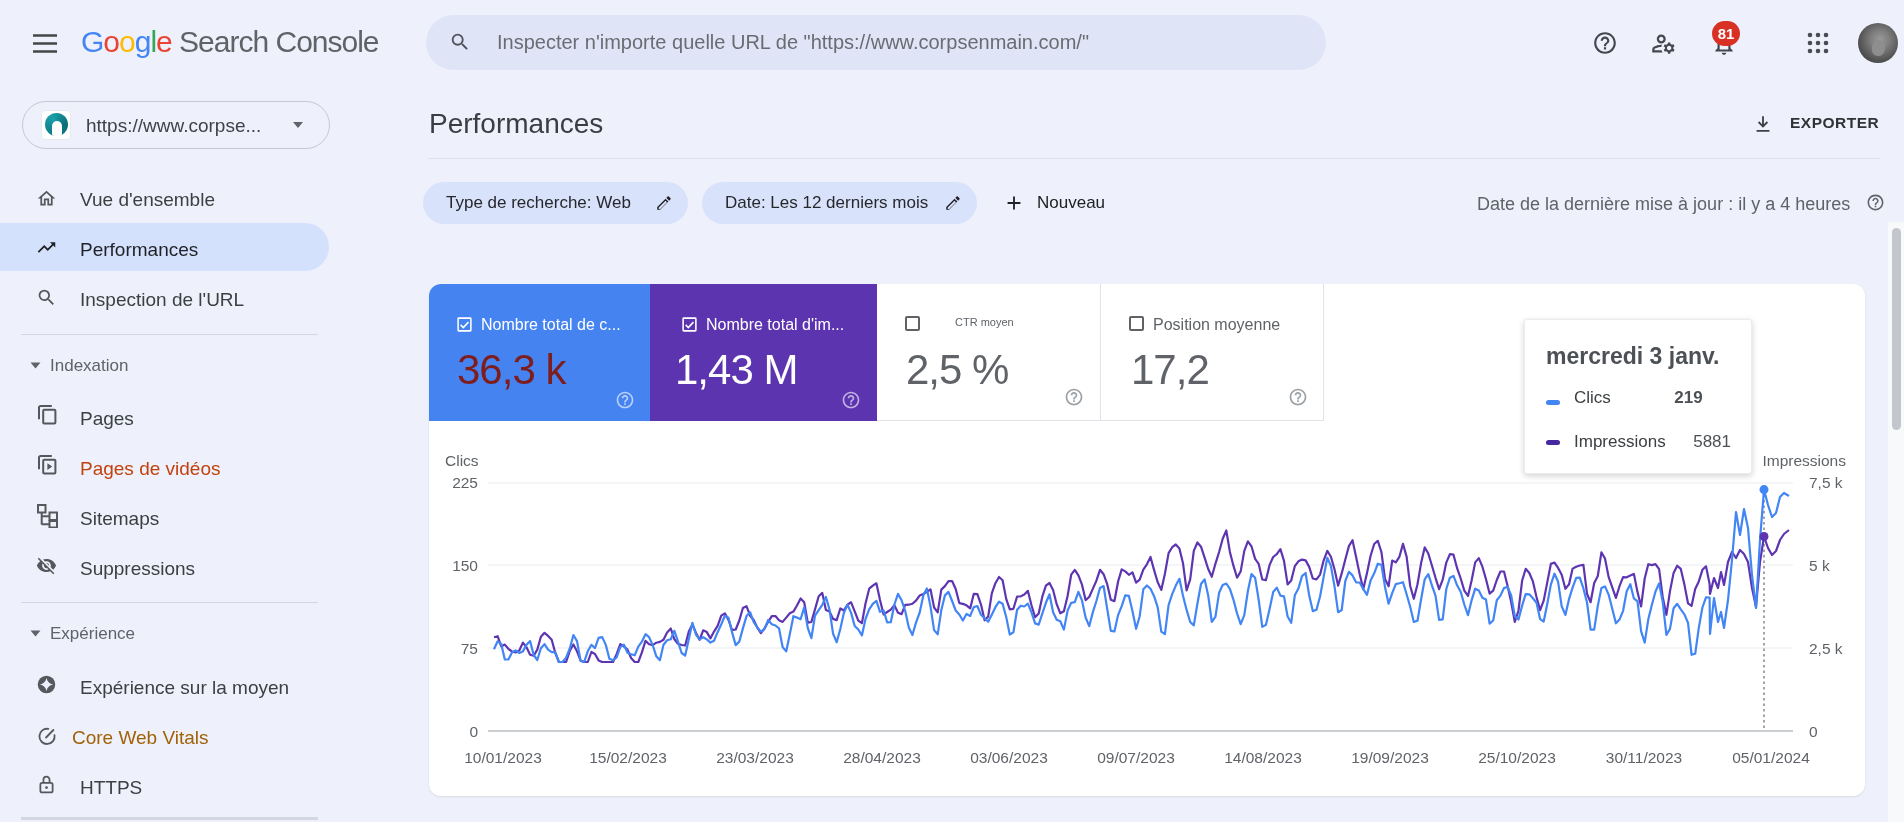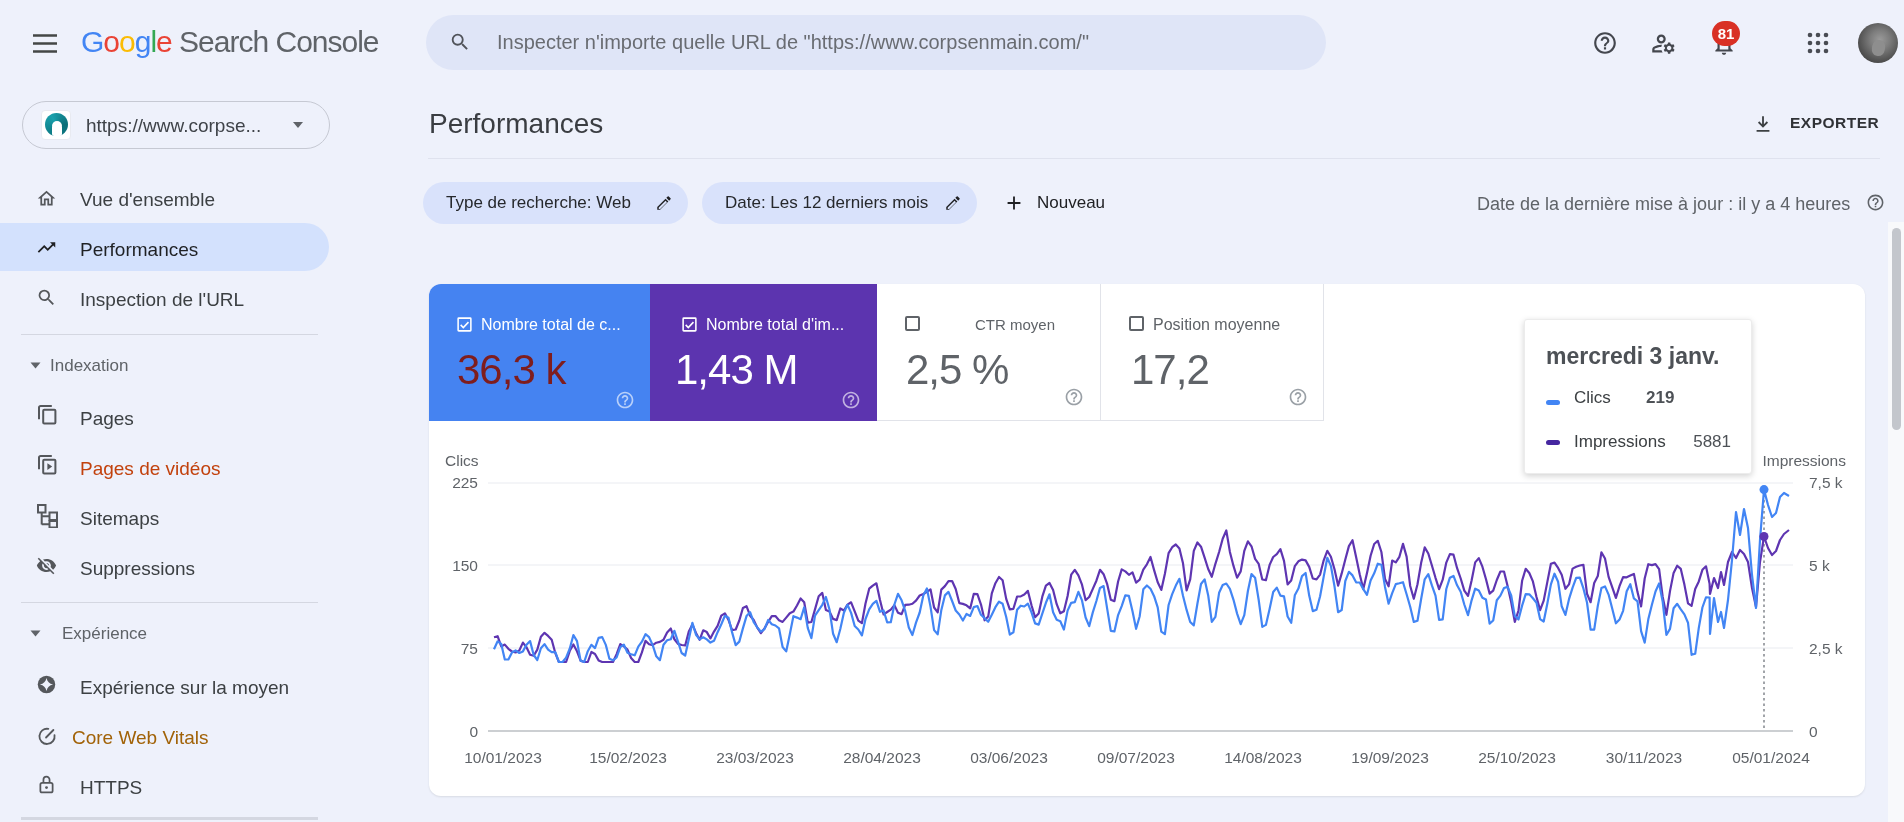--- a/index.html
+++ b/index.html
@@ -101,21 +101,21 @@
   </svg>
 <div class="abs" style="left:80px;top:508px;font-size:19px;color:#3c4043">Sitemaps</div>
 <svg class="abs" style="left:36px;top:555px" width="21" height="21" viewBox="0 0 24 24">
     <path fill="#54575b" d="M12 7c2.76 0 5 2.24 5 5 0 .65-.13 1.26-.36 1.83l2.92 2.92c1.51-1.26 2.7-2.89 3.43-4.75-1.73-4.39-6-7.5-11-7.5-1.4 0-2.74.25-3.98.7l2.16 2.16C10.74 7.13 11.35 7 12 7zM2 4.27l2.28 2.28.46.46C3.08 8.3 1.78 10.02 1 12c1.73 4.39 6 7.5 11 7.5 1.55 0 3.03-.3 4.38-.84l.42.42L19.73 22 21 20.73 3.27 3 2 4.27zM7.53 9.8l1.55 1.55c-.05.21-.08.43-.08.65 0 1.66 1.34 3 3 3 .22 0 .44-.03.65-.08l1.55 1.55c-.67.33-1.41.53-2.2.53-2.76 0-5-2.24-5-5 0-.79.2-1.53.53-2.2zm4.31-.78l3.15 3.15.02-.16c0-1.66-1.34-3-3-3l-.17.01z"></path>
   </svg>
 <div class="abs" style="left:80px;top:558px;font-size:19px;color:#3c4043">Suppressions</div>
 <div class="abs" style="left:21px;top:602px;width:297px;height:1px;background:#d4d7e1"></div>
 <svg class="abs" style="left:28px;top:629px" width="15" height="9" viewBox="0 0 12 9">
     <path fill="#5f6368" d="M1 1.5l5 6 5-6z"></path>
   </svg>
-<div class="abs" style="left:62px;top:624px;font-size:17px;color:#5f6368">Expérience</div>
+<div class="abs" style="left:50px;top:624px;font-size:17px;color:#5f6368">Expérience</div>
 <svg class="abs" style="left:36px;top:674px" width="21" height="21" viewBox="0 0 24 24">
     <circle cx="12" cy="12" r="10" fill="#55585c"></circle>
     <path fill="#eef1fb" d="M12 4.5c.9 4.2 3.3 6.6 7.5 7.5-4.2.9-6.6 3.3-7.5 7.5-.9-4.2-3.3-6.6-7.5-7.5 4.2-.9 6.6-3.3 7.5-7.5z"></path>
   </svg>
 <div class="abs" style="left:80px;top:677px;font-size:19px;color:#3c4043">Expérience sur la moyen</div>
 <svg class="abs" style="left:36px;top:725px" width="22" height="21" viewBox="0 0 24 24">
     <g fill="none" stroke="#55585c" stroke-width="2.1" stroke-linecap="round">
       <path d="M20.6 11.5A8.7 8.7 0 1 1 13.5 4.4"></path>
       <path d="M10.9 14.3L19.3 5.7"></path>
     </g>
@@ -177,21 +177,21 @@
       <rect x="3" y="3" width="18" height="18" rx="1"></rect>
       <path d="M6.6 12.6l3.7 3.7 7.3-7.6"></path>
     </g>
   </svg>
 <div class="abs" style="left:706px;top:316px;font-size:16px;color:#fff">Nombre total d'im...</div>
 <div class="abs" style="left:675px;top:346px;font-size:42px;letter-spacing:-1px;color:#fff">1,43 M</div>
 <svg class="abs" style="left:841px;top:390px" width="20" height="20" viewBox="0 0 24 24">
     <path fill="#fff" opacity="0.62" d="M11 18h2v-2h-2v2zm1-16C6.48 2 2 6.48 2 12s4.48 10 10 10 10-4.48 10-10S17.52 2 12 2zm0 18c-4.41 0-8-3.59-8-8s3.59-8 8-8 8 3.59 8 8-3.59 8-8 8zm0-14c-2.21 0-4 1.79-4 4h2c0-1.1.9-2 2-2s2 .9 2 2c0 2-3 1.75-3 5h2c0-2.25 3-2.5 3-5 0-2.21-1.79-4-4-4z"></path>
   </svg>
 <div class="abs" style="left:905px;top:316px;width:15px;height:15px;border:2px solid #5f6368;border-radius:2px"></div>
-<div class="abs" style="left:975px;top:316px;font-size:15px;color:#5f6368">CTR moyen</div>
+<div class="abs" style="left:955px;top:316px;font-size:11px;color:#5f6368">CTR moyen</div>
 <div class="abs" style="left:906px;top:346px;font-size:42px;letter-spacing:-1px;color:#5f6368">2,5 %</div>
 <svg class="abs" style="left:1064px;top:387px" width="20" height="20" viewBox="0 0 24 24">
     <path fill="#9aa0a6" d="M11 18h2v-2h-2v2zm1-16C6.48 2 2 6.48 2 12s4.48 10 10 10 10-4.48 10-10S17.52 2 12 2zm0 18c-4.41 0-8-3.59-8-8s3.59-8 8-8 8 3.59 8 8-3.59 8-8 8zm0-14c-2.21 0-4 1.79-4 4h2c0-1.1.9-2 2-2s2 .9 2 2c0 2-3 1.75-3 5h2c0-2.25 3-2.5 3-5 0-2.21-1.79-4-4-4z"></path>
   </svg>
 <div class="abs" style="left:1129px;top:316px;width:15px;height:15px;border:2px solid #5f6368;border-radius:2px"></div>
 <div class="abs" style="left:1153px;top:316px;font-size:16px;color:#5f6368">Position moyenne</div>
 <div class="abs" style="left:1131px;top:346px;font-size:42px;letter-spacing:-1px;color:#5f6368">17,2</div>
 <svg class="abs" style="left:1288px;top:387px" width="20" height="20" viewBox="0 0 24 24">
     <path fill="#9aa0a6" d="M11 18h2v-2h-2v2zm1-16C6.48 2 2 6.48 2 12s4.48 10 10 10 10-4.48 10-10S17.52 2 12 2zm0 18c-4.41 0-8-3.59-8-8s3.59-8 8-8 8 3.59 8 8-3.59 8-8 8zm0-14c-2.21 0-4 1.79-4 4h2c0-1.1.9-2 2-2s2 .9 2 2c0 2-3 1.75-3 5h2c0-2.25 3-2.5 3-5 0-2.21-1.79-4-4-4z"></path>
   </svg>
@@ -225,19 +225,19 @@
 <text x="1390" y="763" font-family="Liberation Sans,sans-serif" font-size="15.5" fill="#5f6368" text-anchor="middle">19/09/2023</text>
 <text x="1517" y="763" font-family="Liberation Sans,sans-serif" font-size="15.5" fill="#5f6368" text-anchor="middle">25/10/2023</text>
 <text x="1644" y="763" font-family="Liberation Sans,sans-serif" font-size="15.5" fill="#5f6368" text-anchor="middle">30/11/2023</text>
 <text x="1771" y="763" font-family="Liberation Sans,sans-serif" font-size="15.5" fill="#5f6368" text-anchor="middle">05/01/2024</text>
 </svg>
 
 <div class="abs" style="left:1524px;top:319px;width:228px;height:155px;background:#fff;border:1px solid #ececec;border-radius:3px;box-shadow:0 2px 6px rgba(0,0,0,.18)"></div>
 <div class="abs" style="left:1546px;top:343px;font-size:23px;font-weight:bold;color:#4d5156">mercredi 3 janv.</div>
 <div class="abs" style="left:1546px;top:400px;width:14px;height:5px;border-radius:2.5px;background:#4285f4"></div>
 <div class="abs" style="left:1574px;top:388px;font-size:17px;color:#3c4043">Clics</div>
-<div class="abs" style="left:1646px;top:388px;width:85px;text-align:left;font-size:17px;font-weight:bold;color:#4d5156">219</div>
+<div class="abs" style="left:1646px;top:388px;width:85px;text-align:center;font-size:17px;font-weight:bold;color:#4d5156">219</div>
 <div class="abs" style="left:1546px;top:440px;width:14px;height:5px;border-radius:2.5px;background:#4527a0"></div>
 <div class="abs" style="left:1574px;top:432px;font-size:17px;color:#3c4043">Impressions</div>
 <div class="abs" style="left:1646px;top:432px;width:85px;text-align:right;font-size:17px;font-weight:normal;color:#4d5156">5881</div>
 
 <div class="abs" style="left:1888px;top:222px;width:16px;height:600px;background:#f8f9fb"></div>
 <div class="abs" style="left:1892px;top:228px;width:9px;height:202px;border-radius:5px;background:#c3c6cc"></div>
 
 </body></html>

